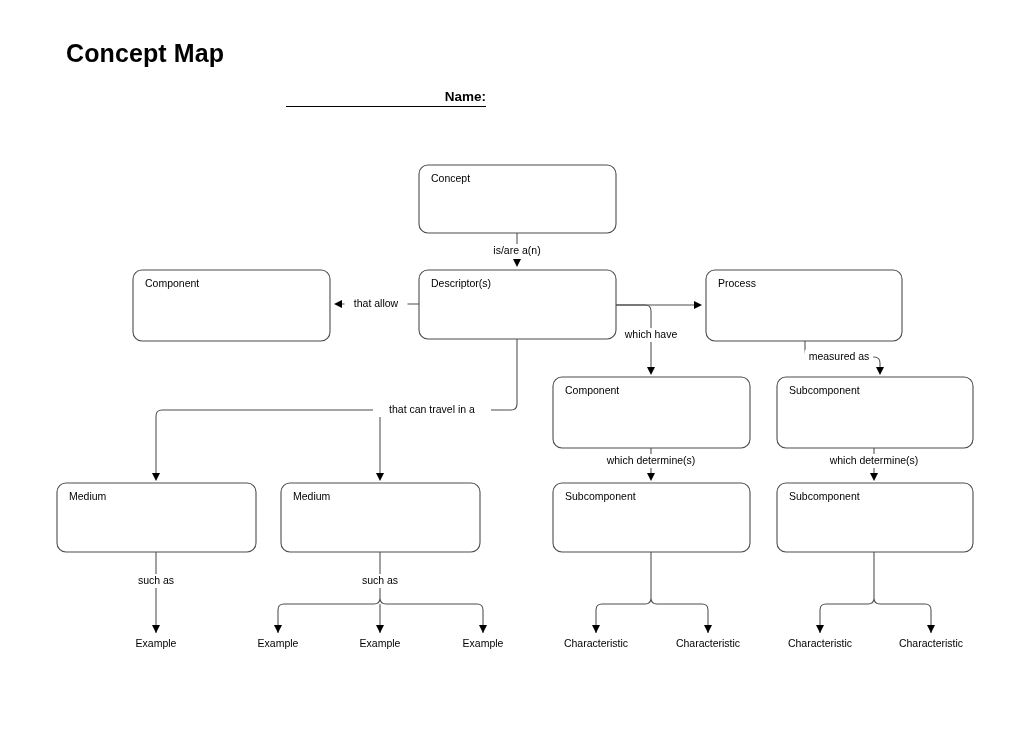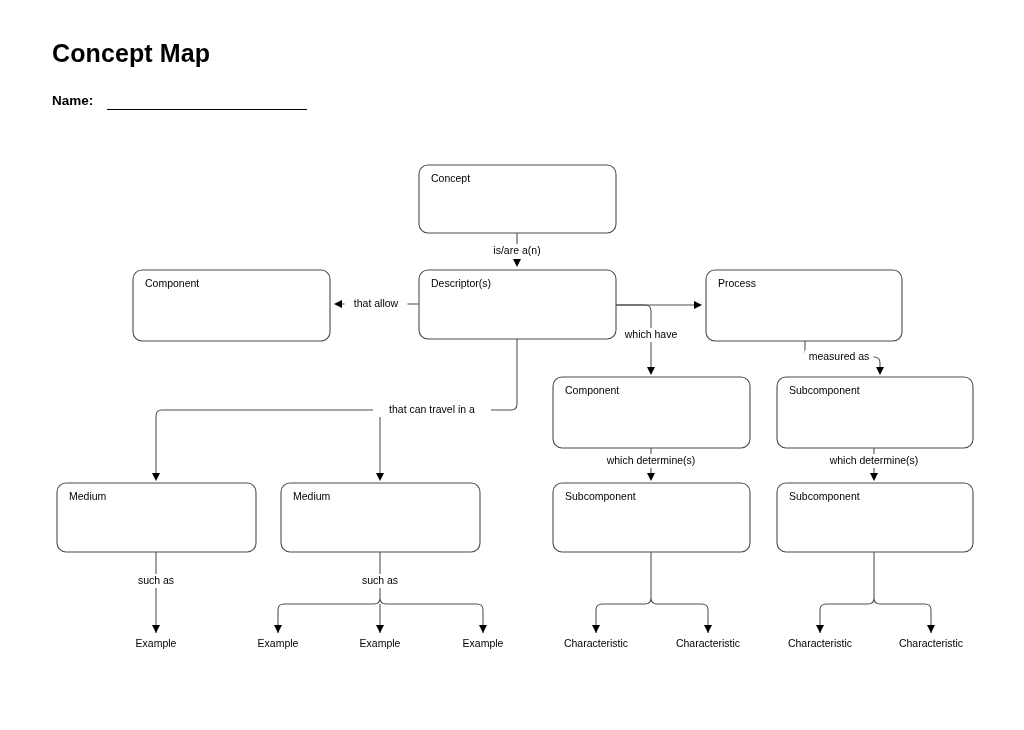--- a/index.html
+++ b/index.html
@@ -19,37 +19,38 @@
   #page {
     position: relative;
     width: 1024px;
     height: 730px;
     background: #ffffff;
   }
 
   
   .header {
     position: absolute;
-    left: 52px;
+    left: 66px;
     top: 40px;
     width: 420px;
   }
   .page-title {
     font-size: 25px;
     font-weight: bold;
     letter-spacing: 0.1px;
     margin: 0 0 22px 0;
     line-height: 1.1;
     color: #000;
   }
   .field-row {
     display: flex;
     align-items: flex-end;
     margin-bottom: 19px;
     height: 20px;
+    flex-direction: column;
   }
   .field-label {
     font-size: 13.5px;
     font-weight: bold;
     color: #000;
     line-height: 1;
     padding-bottom: 2px;
   }
   .field-rule {
     flex: 0 0 auto;

